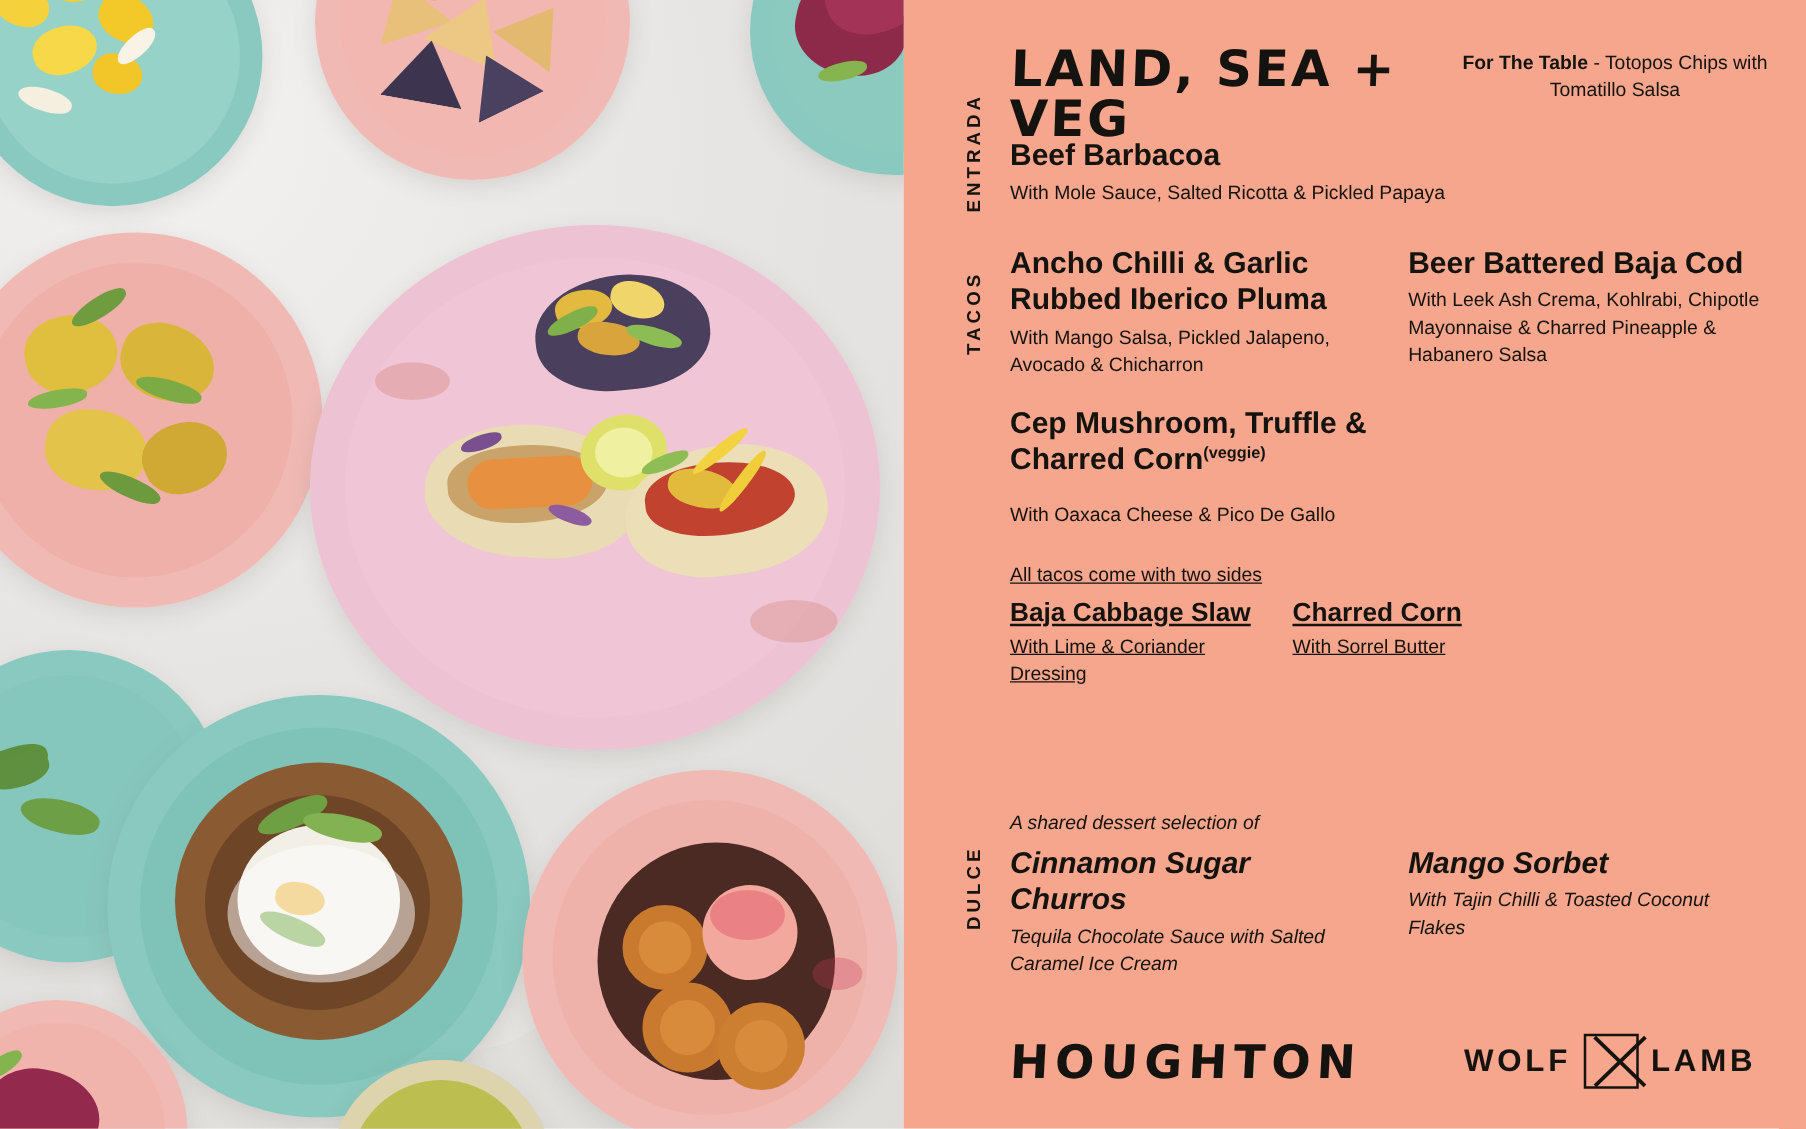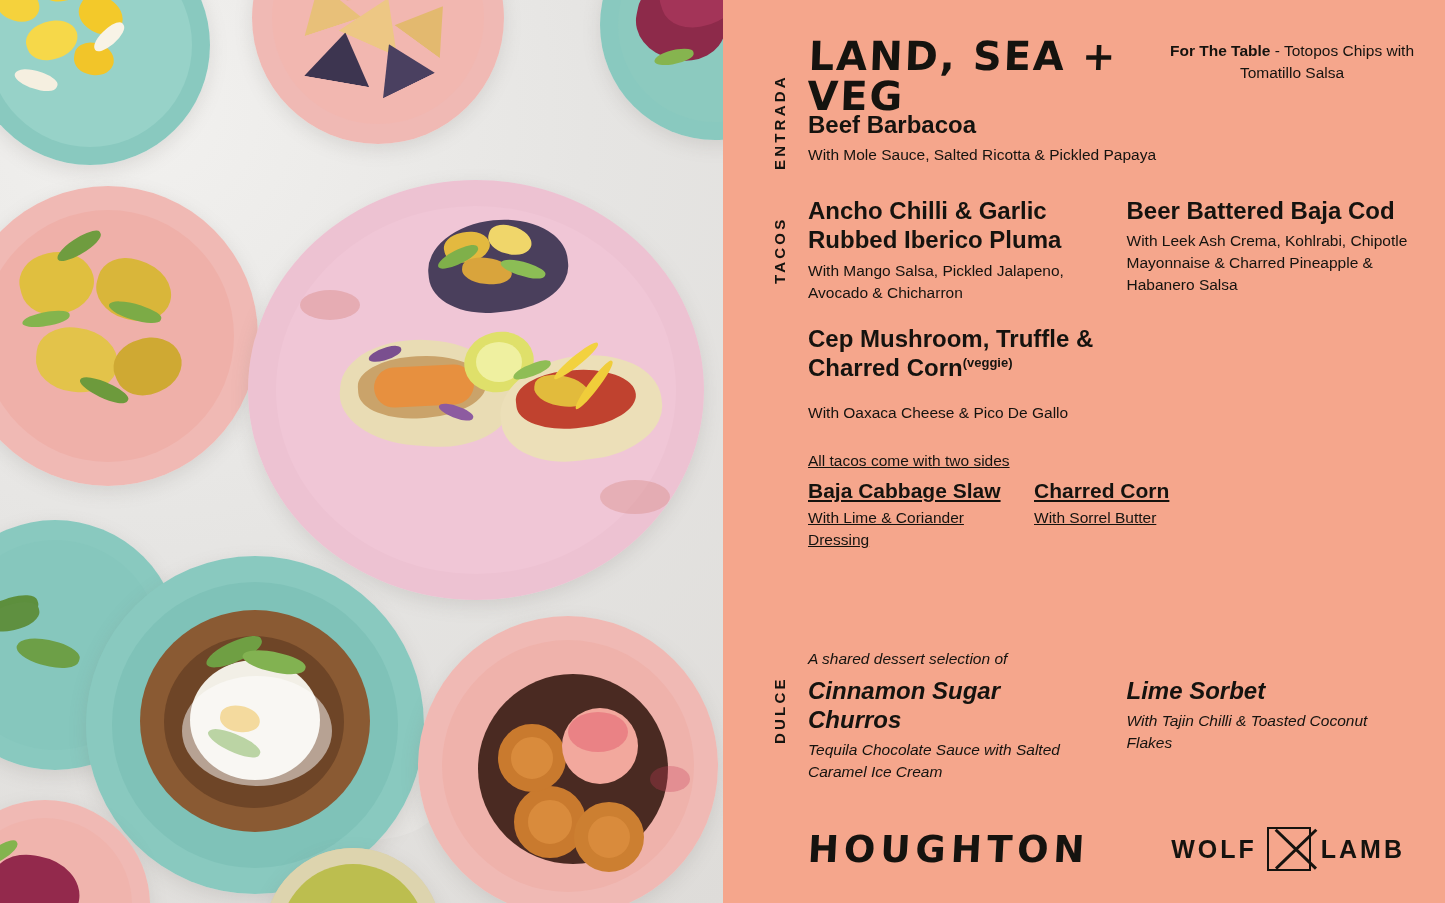--- a/index.html
+++ b/index.html
@@ -417,21 +417,21 @@
       </div>
 
       <div class="col" style="top:648px;font-style:italic;">
         <div class="lede">A shared dessert selection of</div>
         <div class="two-col">
           <div>
             <div class="dish-name">Cinnamon Sugar Churros</div>
             <div class="dish-desc">Tequila Chocolate Sauce with Salted Caramel Ice Cream</div>
           </div>
           <div>
-            <div class="dish-name">Lime Sorbet</div>
+            <div class="dish-name">Mango Sorbet</div>
             <div class="dish-desc">With Tajin Chilli &amp; Toasted Coconut Flakes</div>
           </div>
         </div>
       </div>
 
       <div class="footer">
         <div class="houghton">HOUGHTON</div>
         <div class="wolflamb">
           <span>WOLF</span>
           <span class="wl-box">

